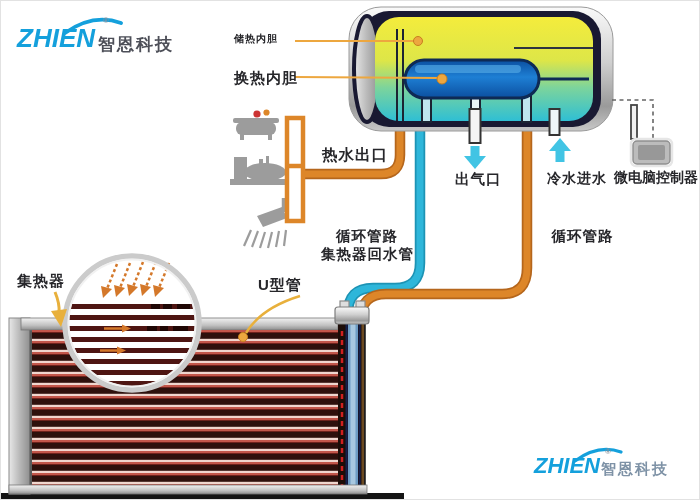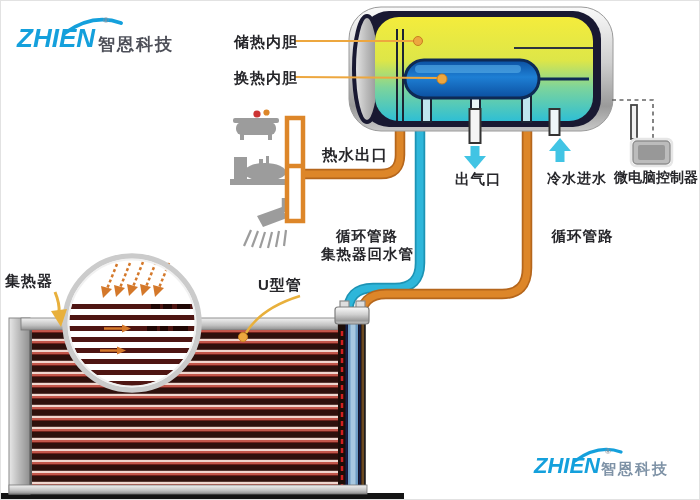--- a/index.html
+++ b/index.html
@@ -260,36 +260,36 @@
     <g>
       <path class="gold" d="M 54 291 Q 59 303 58 312" stroke-width="3"></path>
       <polygon class="gold-head" points="50,310 66,308 60,326"></polygon>
     </g>
     <g>
       <path class="gold" d="M 299 295 Q 260 307 245 332" stroke-width="2.5"></path>
       <circle class="leader-dot" cx="242" cy="336" r="4.5"></circle>
     </g>
   </svg>
 
-  <div class="lbl" style="left:233px;top:32px;font-size:15px;">储热内胆</div>
+  <div class="lbl" style="left:233px;top:32px;font-size:10px;">储热内胆</div>
   <div class="lbl" style="left:233px;top:68px;font-size:15px;text-align:right;">换热内胆</div>
   <div class="lbl" style="left:321px;top:144px;font-size:15.5px;">热水出口</div>
   <div class="lbl" style="left:454px;top:169px;font-size:14.5px;">出气口</div>
   <div class="lbl" style="left:546px;top:169px;font-size:14px;">冷水进水</div>
   <div class="lbl" style="left:613px;top:168px;font-size:14px;letter-spacing:0;">微电脑控制器</div>
 
   <div class="lbl center" style="left:320px;top:226px;width:92px;font-size:14.5px;">
     <div>循环管路</div>
     <div>集热器回水管</div>
   </div>
   <div class="lbl center" style="left:533px;top:226px;width:97px;font-size:14.5px;">
     <div>循环管路</div>
   </div>
 
-  <div class="lbl" style="left:4px;top:271px;font-size:15px;text-align:center;">集热器</div>
+  <div class="lbl" style="left:16px;top:271px;font-size:15px;text-align:center;">集热器</div>
   <div class="lbl" style="left:257px;top:275px;font-size:15px;">U型管</div>
 
   <div class="logo logo-top" style="left:16px;top:22px;width:190px;height:40px;">
     <span class="brand">ZHIEN</span>
     <svg style="left:40px;top:-10px;position:absolute;" width="70" height="26">
       <path d="M 8 20 Q 36 0 64 10" fill="none" stroke="#14a0dc" stroke-width="3.8" stroke-linecap="round"></path>
     </svg>
     <span class="reg">®</span>
     <span class="company">智恩科技</span>
   </div>

